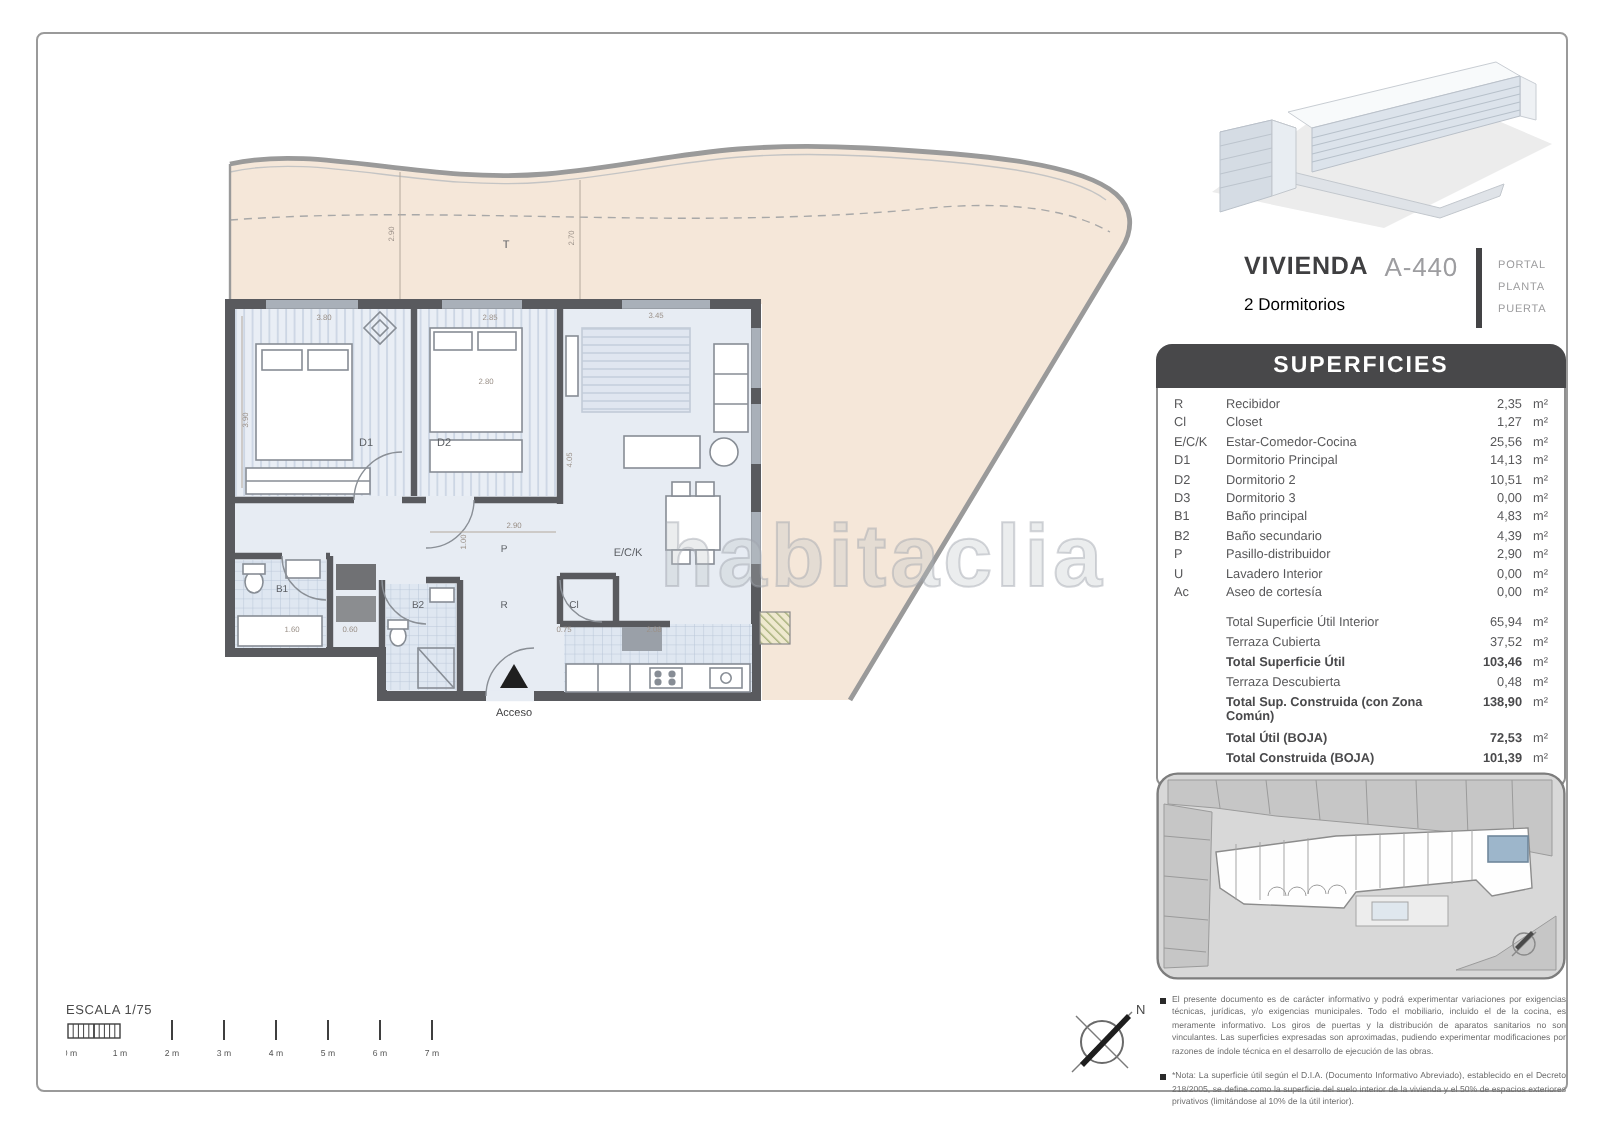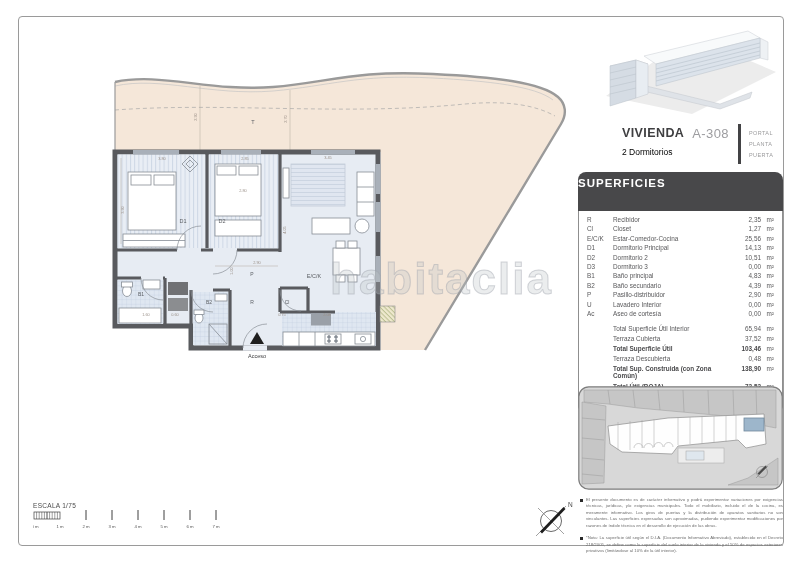--- a/index.html
+++ b/index.html
@@ -18,22 +18,22 @@
   .ui-sub{position:absolute;left:0;top:23px;font-size:8.5px;color:#55555
 7;}
   .ui-code{position:absolute;right:94px;top:2px;font-size:13px;color:#9d9da0;letter-spacing:.4px;}
   .ui-div{position:absolute;left:116px;top:0;width:2.5px;height:40px;background:#434345;}
   .ui-fields{position:absolute;left:127px;top:4px;width:70px;}
   .fld{display:flex;justify-content:space-between;line-height:11px;}
   .fl{font-size:5.5px;color:#9b9b9d;letter-spacing:.4px;}
   .fv{font-size:6px;color:#5a5a5c;}
 
   .sup{position:absolute;left:578px;top:172px;width:205px;}
-  .sup-h{height:39px;background:#48484a;border-radius:8px 8px 0 0;color:#fff;font-size:11.5px;font-weight:bold;
-    letter-spacing:1px;text-align:left;line-height:23px;}
+  .sup-h{height:22px;background:#48484a;border-radius:8px 8px 0 0;color:#fff;font-size:11.5px;font-weight:bold;
+    letter-spacing:1px;text-align:center;line-height:23px;}
   .sup-b{background:#fff;border:1px solid #8f8f8f;border-top:none;border-radius:0 0 4px 4px;padding:5px 8px 6px 8px;}
   .sr{display:flex;align-items:baseline;height:9.4px;font-size:6.4px;color:#58585a;}
   .st{display:flex;align-items:baseline;height:9.9px;font-size:6.4px;color:#58585a;}
   .sc{width:26px;}
   .sl{flex:1;}
   .sv{width:30px;text-align:right;}
   .su{width:13px;text-align:right;}
   .b .sl,.b .sv{font-weight:bold;color:#4a4a4c;}
   .totgap{height:6px;}
   .bojagap{height:8px;}
@@ -246,21 +246,21 @@
     <line x1="10" y1="60" x2="36" y2="54"></line>
     <line x1="10" y1="67" x2="36" y2="61"></line>
     <line x1="10" y1="74" x2="36" y2="68"></line>
   </g>
 </svg>
 </div>
 
 <div class="unitinfo">
   <div class="ui-title">VIVIENDA</div>
   <div class="ui-sub">2 Dormitorios</div>
-  <div class="ui-code">A-308</div>
+  <div class="ui-code">A-440</div>
   <div class="ui-div"></div>
   <div class="ui-fields">
     <div class="fld">
       <span class="fl">PORTAL</span>
       <span class="fv">A</span>
     </div>
     <div class="fld">
       <span class="fl">PLANTA</span>
       <span class="fv">3</span>
     </div>

